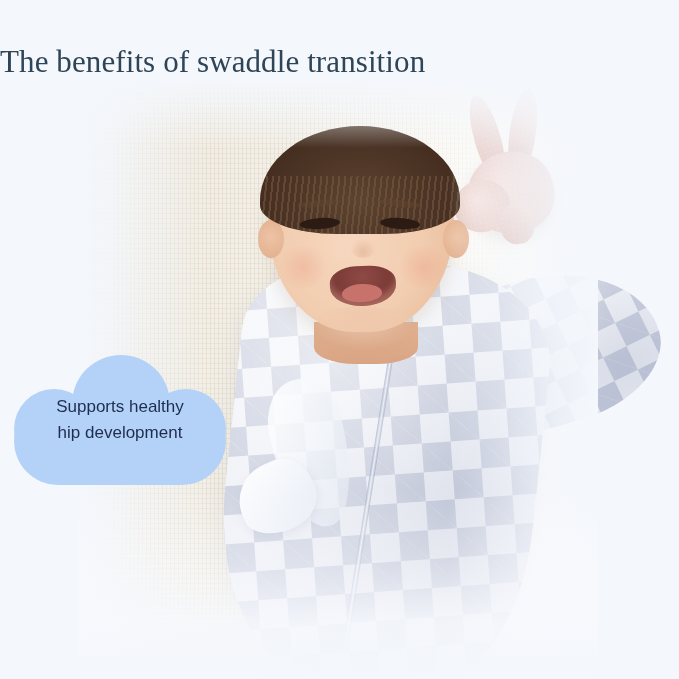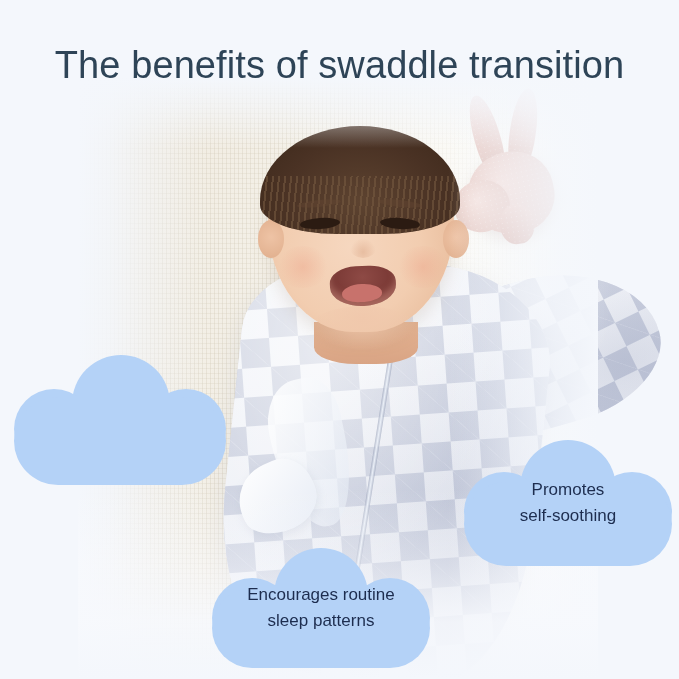--- a/index.html
+++ b/index.html
@@ -220,23 +220,22 @@
     transform: rotate(-8deg);
   }
   .b-tex { position:absolute; inset:0; border-radius:inherit;
     background-image: radial-gradient(rgba(255,255,255,.5) .8px, transparent 1px);
     background-size: 5px 5px; opacity:.7; }
 
   
   .title {
     position: absolute;
     left: 0; top: 44px; width: 679px;
-    text-align: center;
-    font-family: Liberation Sans, sans-serif;
-    font-size: 38px;
+    font-family: Liberation Serif, serif;
+    font-size: 31px;
     font-weight: 400;
     letter-spacing: .1px;
     color: #2e4457;
     z-index: 6;
   }
 
   
   .cloud {
     position: absolute;
     z-index: 7;
@@ -340,33 +339,19 @@
 
   <div class="title">The benefits of swaddle transition</div>
 
 
 
   <div class="cloud" id="cloud-hip">
     <div class="puff" style="left:58px;  top:0px;  width:98px; height:98px;"></div>
     <div class="puff" style="left:0px;   top:34px; width:80px; height:80px;"></div>
     <div class="puff" style="left:132px; top:34px; width:80px; height:80px;"></div>
     <div class="base" style="height:88px;"></div>
+    <div class="label">Supports healthy
+hip development</div>
   </div>
 
-  <div class="cloud" id="cloud-promotes">
-    <div class="puff" style="left:56px;  top:0px;  width:96px; height:96px;"></div>
-    <div class="puff" style="left:0px;   top:32px; width:80px; height:80px;"></div>
-    <div class="puff" style="left:128px; top:32px; width:80px; height:80px;"></div>
-    <div class="base" style="height:84px;"></div>
-    <div class="label">Promotes
-self-soothing</div>
-  </div>
-
-  <div class="cloud" id="cloud-routine">
-    <div class="puff" style="left:62px;  top:0px;  width:94px; height:94px;"></div>
-    <div class="puff" style="left:0px;   top:30px; width:80px; height:80px;"></div>
-    <div class="puff" style="left:138px; top:30px; width:80px; height:80px;"></div>
-    <div class="base" style="height:80px;"></div>
-    <div class="label">Encourages routine
-sleep patterns</div>
-  </div>
+
 
 </div>
 
 </body></html>

